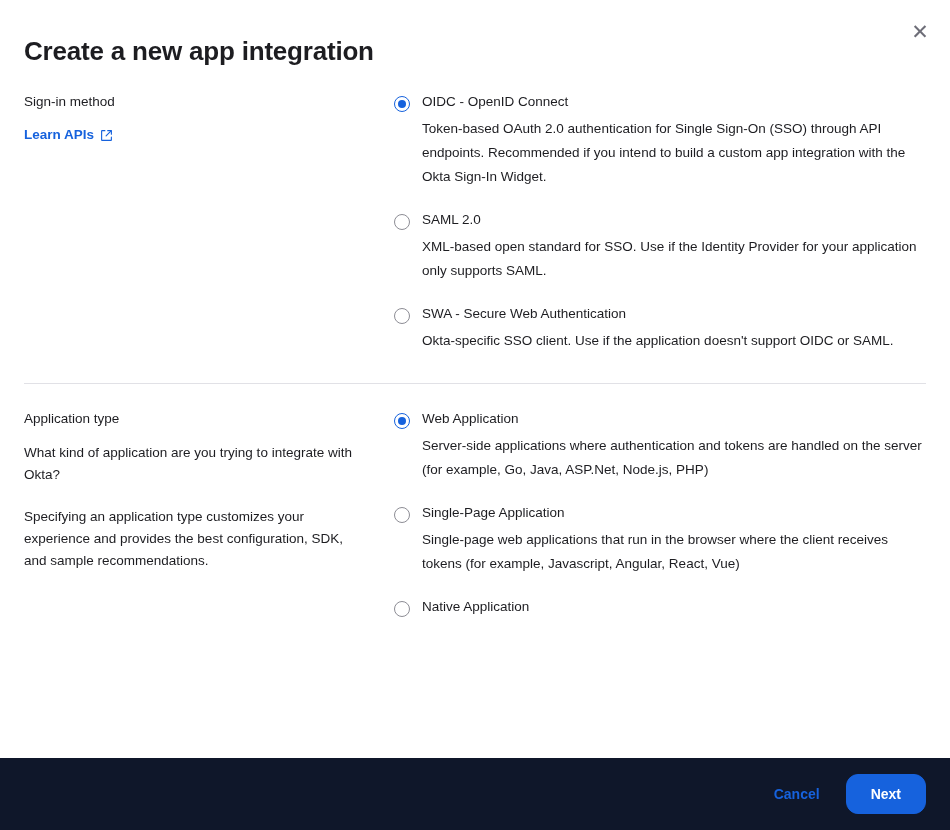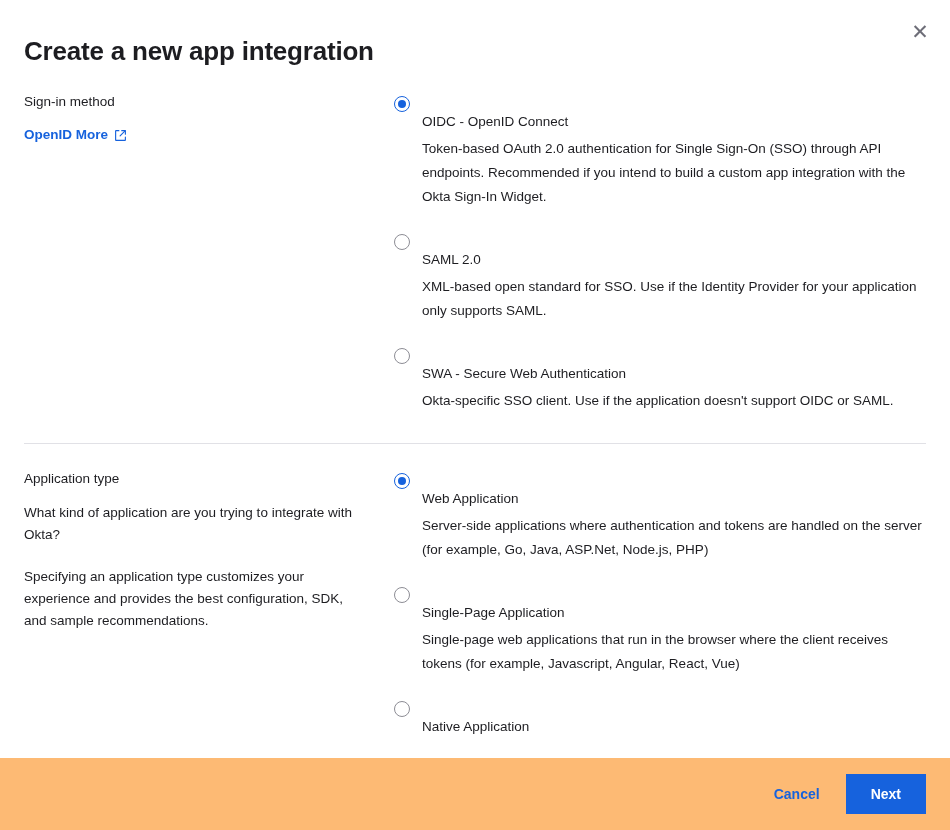--- a/index.html
+++ b/index.html
@@ -119,21 +119,21 @@
   .radio.checked::after {
     content: "";
     position: absolute;
     top: 3px;
     left: 3px;
     width: 8px;
     height: 8px;
     border-radius: 50%;
     background: #1662dd;
   }
-  .option-body { flex: 1; margin-top: 20px; }
+  .option-body { flex: 1; }
   .option-title {
     font-size: 13.5px;
     color: #1d1d21;
     line-height: 18px;
     margin: 0 0 6px 0;
     cursor: pointer;
   }
   .option-desc {
     font-size: 13.5px;
     color: #1d1d21;
@@ -152,58 +152,58 @@
     position: absolute;
     left: 0;
     right: 0;
     bottom: 0;
     height: 72px;
     display: flex;
     align-items: center;
     justify-content: flex-end;
     padding: 0 24px;
     gap: 18px;
-    background: #fdba74;
+    background: #0f172a;
   }
   .btn-cancel {
     border: none;
     background: transparent;
     color: #1662dd;
     font-size: 14px;
     font-weight: bold;
     cursor: pointer;
     padding: 10px 8px;
     font-family: "Liberation Sans", sans-serif;
   }
   .btn-next {
     border: 1px solid #1662dd;
     background: #1662dd;
     color: #ffffff;
     font-size: 14px;
     font-weight: bold;
-    border-radius: 0;
+    border-radius: 12px;
     padding: 11px 24px;
     cursor: pointer;
     font-family: "Liberation Sans", sans-serif;
   }
 </style>
 </head>
 <body>
 
 <div class="modal">
 
   <button class="close-btn" aria-label="Close">✕</button>
 
   <h1 class="modal-title">Create a new app integration</h1>
 
   <div class="section">
     <div class="section-left">
       <div class="section-label">Sign-in method</div>
       <a class="learn-more">
-        <span>OpenID More</span>
+        <span>Learn APIs</span>
         <span class="ext-icon">
           <svg width="13" height="13" viewBox="0 0 16 16" fill="none" xmlns="http://www.w3.org/2000/svg">
             <path d="M6 2H2.5A.5.5 0 0 0 2 2.5v11a.5.5 0 0 0 .5.5h11a.5.5 0 0 0 .5-.5V10" stroke="#1662dd" stroke-width="1.4" stroke-linecap="round"></path>
             <path d="M9.5 2H14v4.5" stroke="#1662dd" stroke-width="1.4" stroke-linecap="round" stroke-linejoin="round"></path>
             <path d="M13.6 2.4 7.5 8.5" stroke="#1662dd" stroke-width="1.4" stroke-linecap="round"></path>
           </svg>
         </span>
       </a>
     </div>
 

